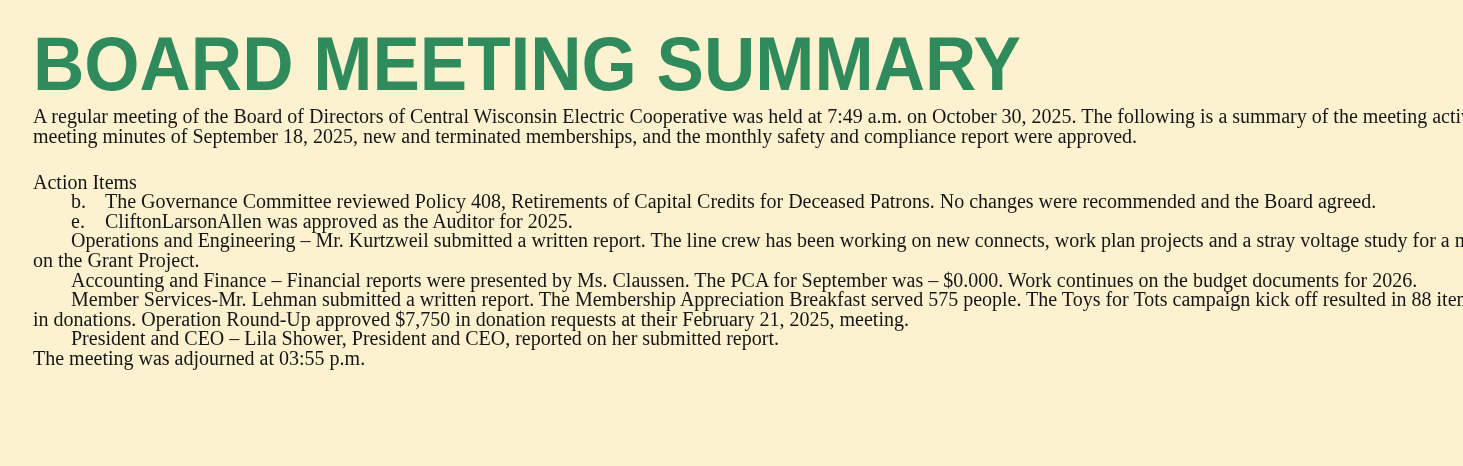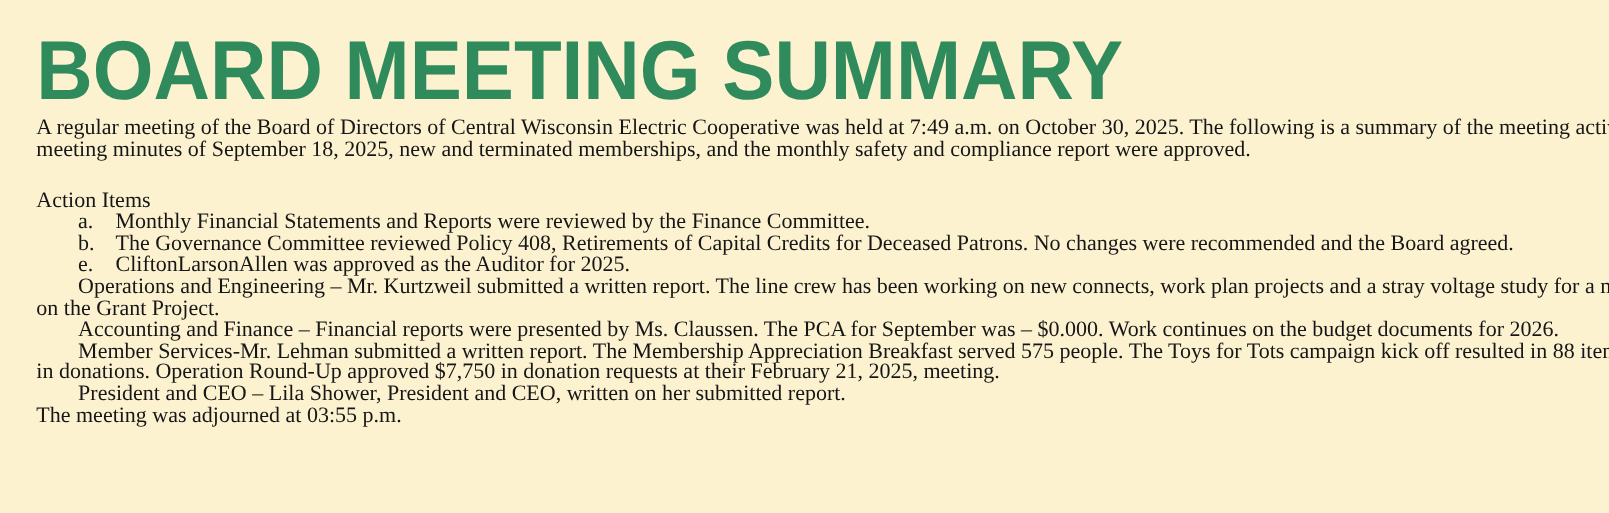--- a/index.html
+++ b/index.html
@@ -67,30 +67,29 @@
     </svg>
   </div>
 
   <div class="body-text">
 
     <p class="para intro">A regular meeting of the Board of Directors of Central Wisconsin Electric Cooperative was held at 7:49 a.m. on October 30, 2025. The following is a summary of the meeting activities. The agenda,
 meeting minutes of September 18, 2025, new and terminated memberships, and the monthly safety and compliance report were approved.</p>
 
     <p class="section-heading">Action Items</p>
 
-    <div class="li-row"><span class="li-marker">a.</span><span>Monthly Financial Statements and Reports were reviewed by the Finance Committee.</span></div>
     <div class="li-row"><span class="li-marker">b.</span><span>The Governance Committee reviewed Policy 408, Retirements of Capital Credits for Deceased Patrons. No changes were recommended and the Board agreed.</span></div>
     <div class="li-row"><span class="li-marker">e.</span><span>CliftonLarsonAllen was approved as the Auditor for 2025.</span></div>
 
     <p class="para report">Operations and Engineering – Mr. Kurtzweil submitted a written report. The line crew has been working on new connects, work plan projects and a stray voltage study for a member. Work continues
 on the Grant Project.</p>
 
     <p class="para report">Accounting and Finance – Financial reports were presented by Ms. Claussen. The PCA for September was – $0.000. Work continues on the budget documents for 2026.</p>
 
     <p class="para report">Member Services-Mr. Lehman submitted a written report. The Membership Appreciation Breakfast served 575 people. The Toys for Tots campaign kick off resulted in 88 items and $77
 in donations. Operation Round-Up approved $7,750 in donation requests at their February 21, 2025, meeting.</p>
 
-    <p class="para report">President and CEO – Lila Shower, President and CEO, written on her submitted report.</p>
+    <p class="para report">President and CEO – Lila Shower, President and CEO, reported on her submitted report.</p>
 
     <p class="para closing">The meeting was adjourned at 03:55 p.m.</p>
 
   </div>
 </div>
 
 </body></html>

